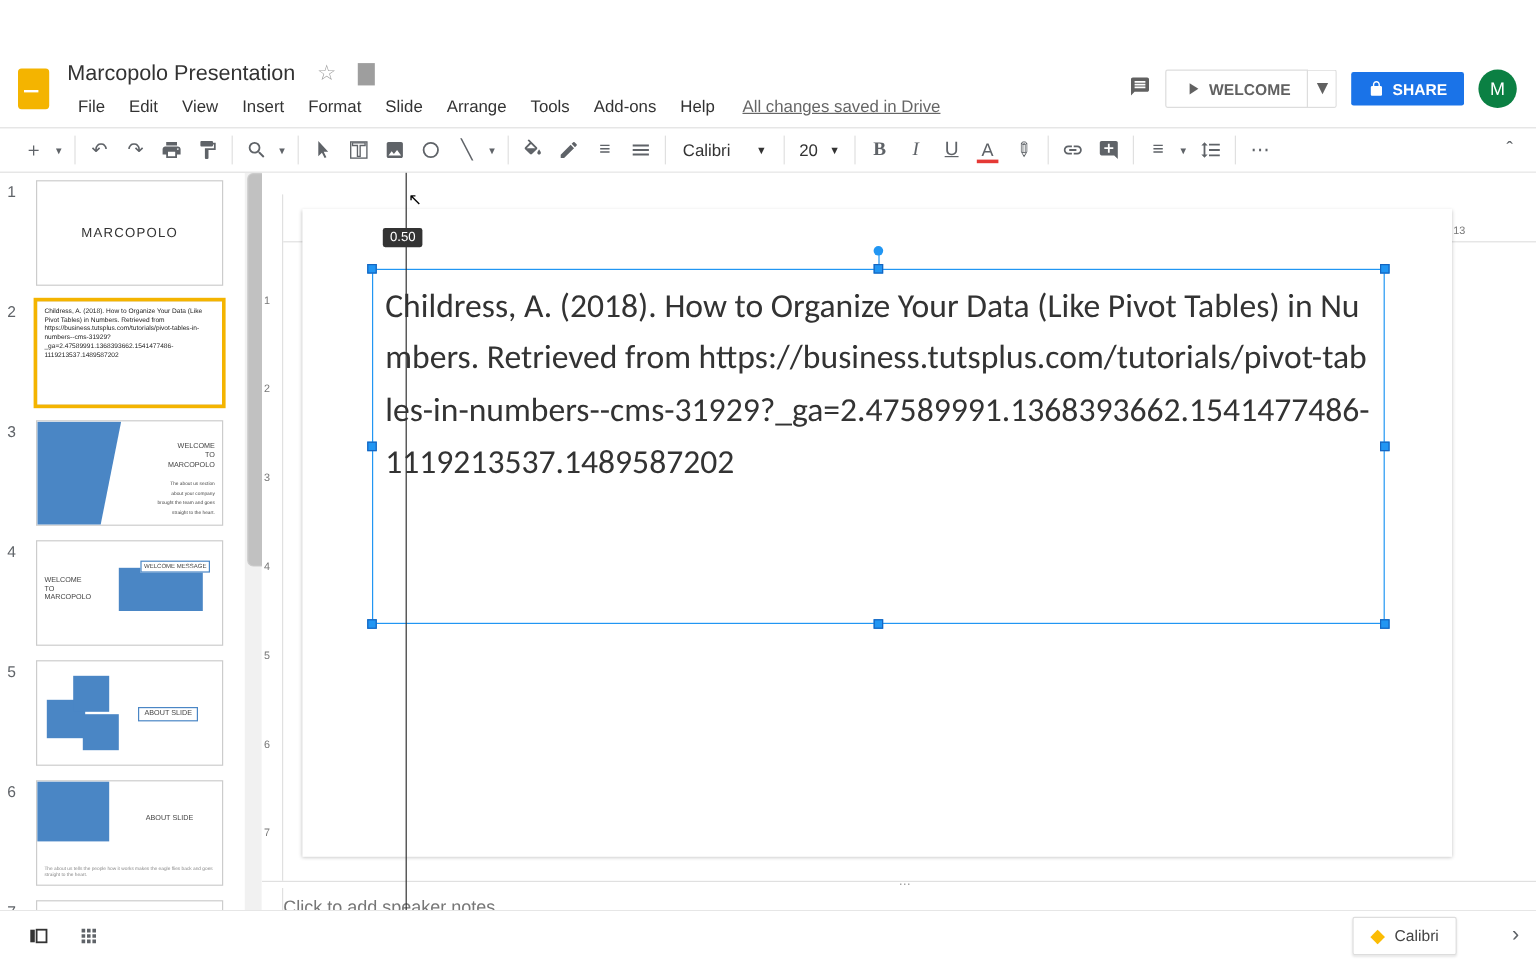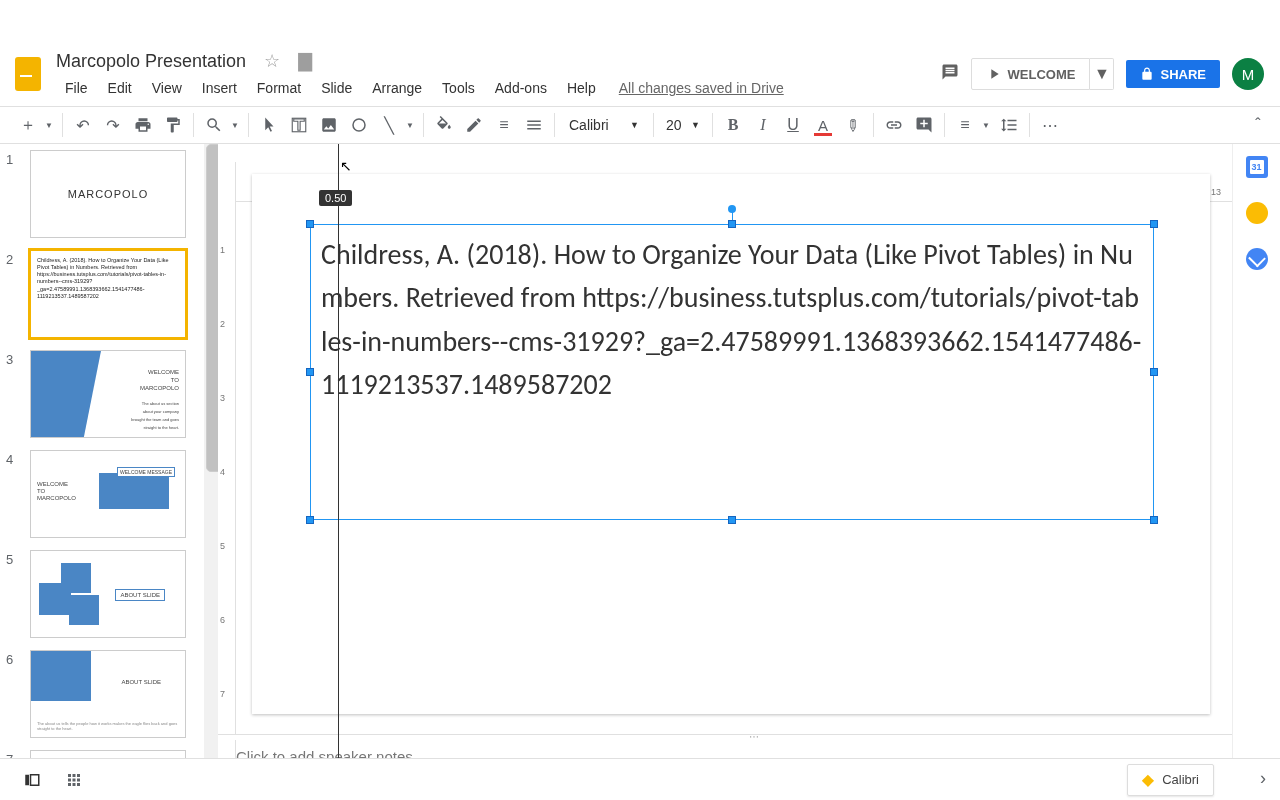--- a/index.html
+++ b/index.html
@@ -355,29 +355,20 @@
         <div class="sel-handle" style="top:50%;margin-top:-4px;right:-5px"></div>
         <div class="textbox-content">Childress, A. (2018). How to Organize Your Data (Like Pivot Tables) in Numbers. Retrieved from https://business.tutsplus.com/tutorials/pivot-tables-in-numbers--cms-31929?_ga=2.47589991.1368393662.1541477486-1119213537.1489587202</div>
       </div>
     </div>
 
     <div style="position:absolute;left:0;right:0;top:590px">
       <div class="notes-divider"></div>
       <div class="notes">Click to add speaker notes</div>
     </div>
 
-    <div class="right-strip">
-      <div class="strip-icon" style="background:#4285f4;border-radius:3px;position:relative">
-          <div style="position:absolute;inset:4px;background:#fff;border-radius:1px;display:flex;align-items:center;justify-content:center;font-size:9px;color:#4285f4;font-weight:bold">31</div>
-        </div>
-      <div class="strip-icon" style="background:#fbbc04;border-radius:50%"></div>
-      <div class="strip-icon" style="background:#4285f4;border-radius:50%;position:relative">
-          <div style="position:absolute;inset:5px;border:2px solid #fff;border-top:none;border-right:none;transform:rotate(-45deg);top:4px"></div>
-        </div>
-    </div>
   </div>
 </div>
 
 <div class="bottombar">
   <span class="view-btn active">
     <svg class="icon" viewBox="0 0 24 24">
         <rect x="3" y="5" width="5" height="14"></rect>
         <rect x="10" y="5" width="11" height="14" fill="none" stroke="currentColor" stroke-width="2"></rect>
       </svg>
   </span>

